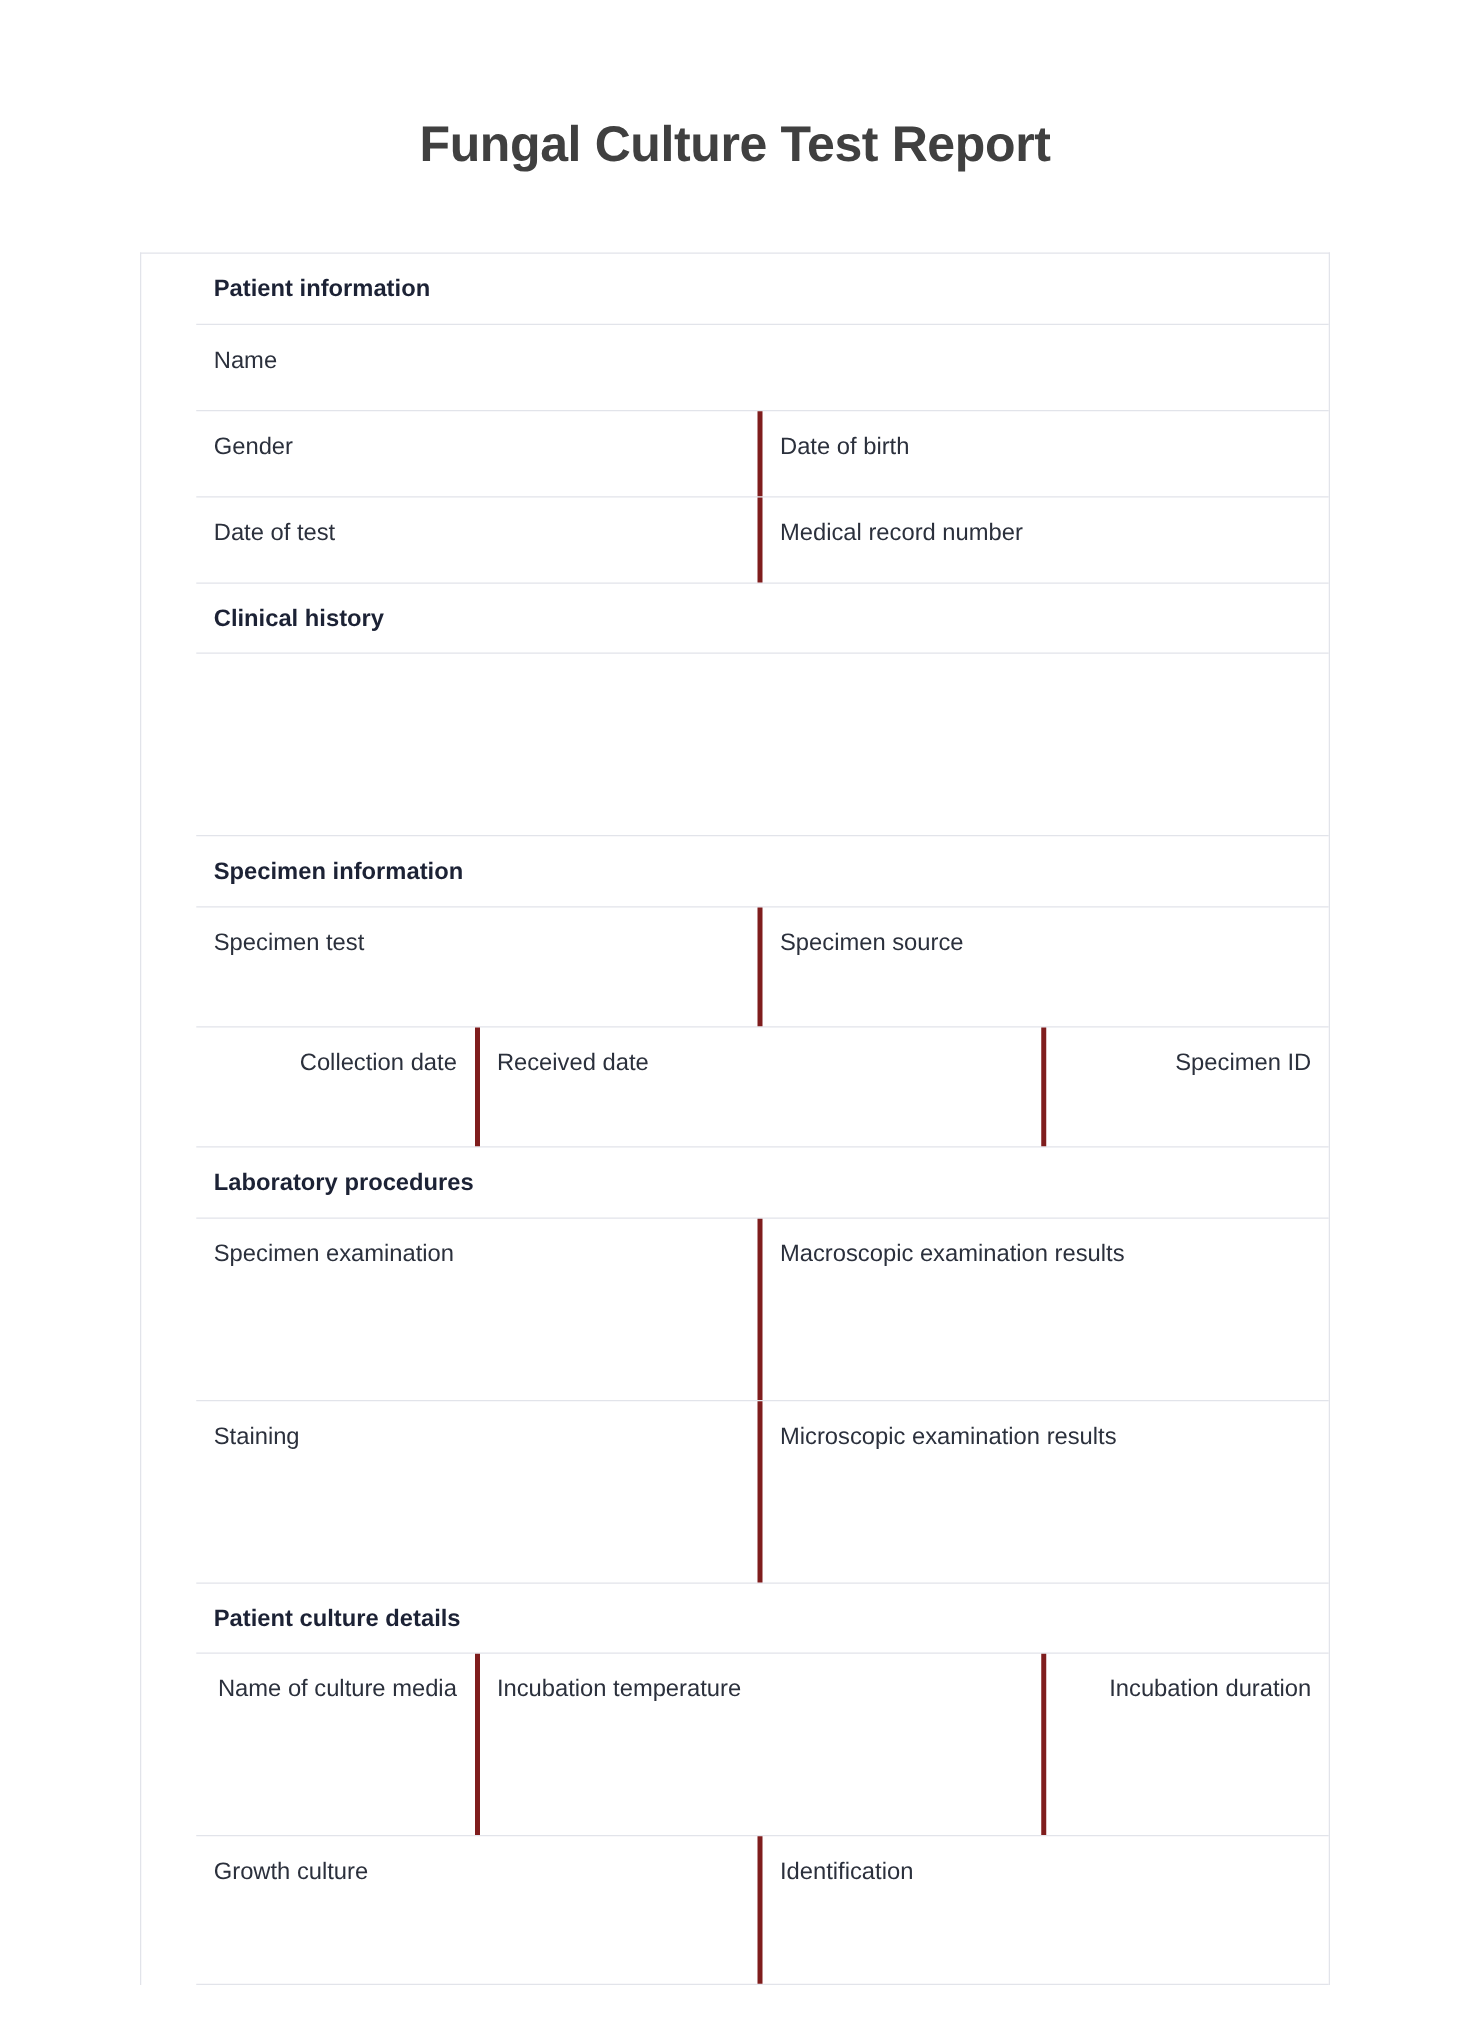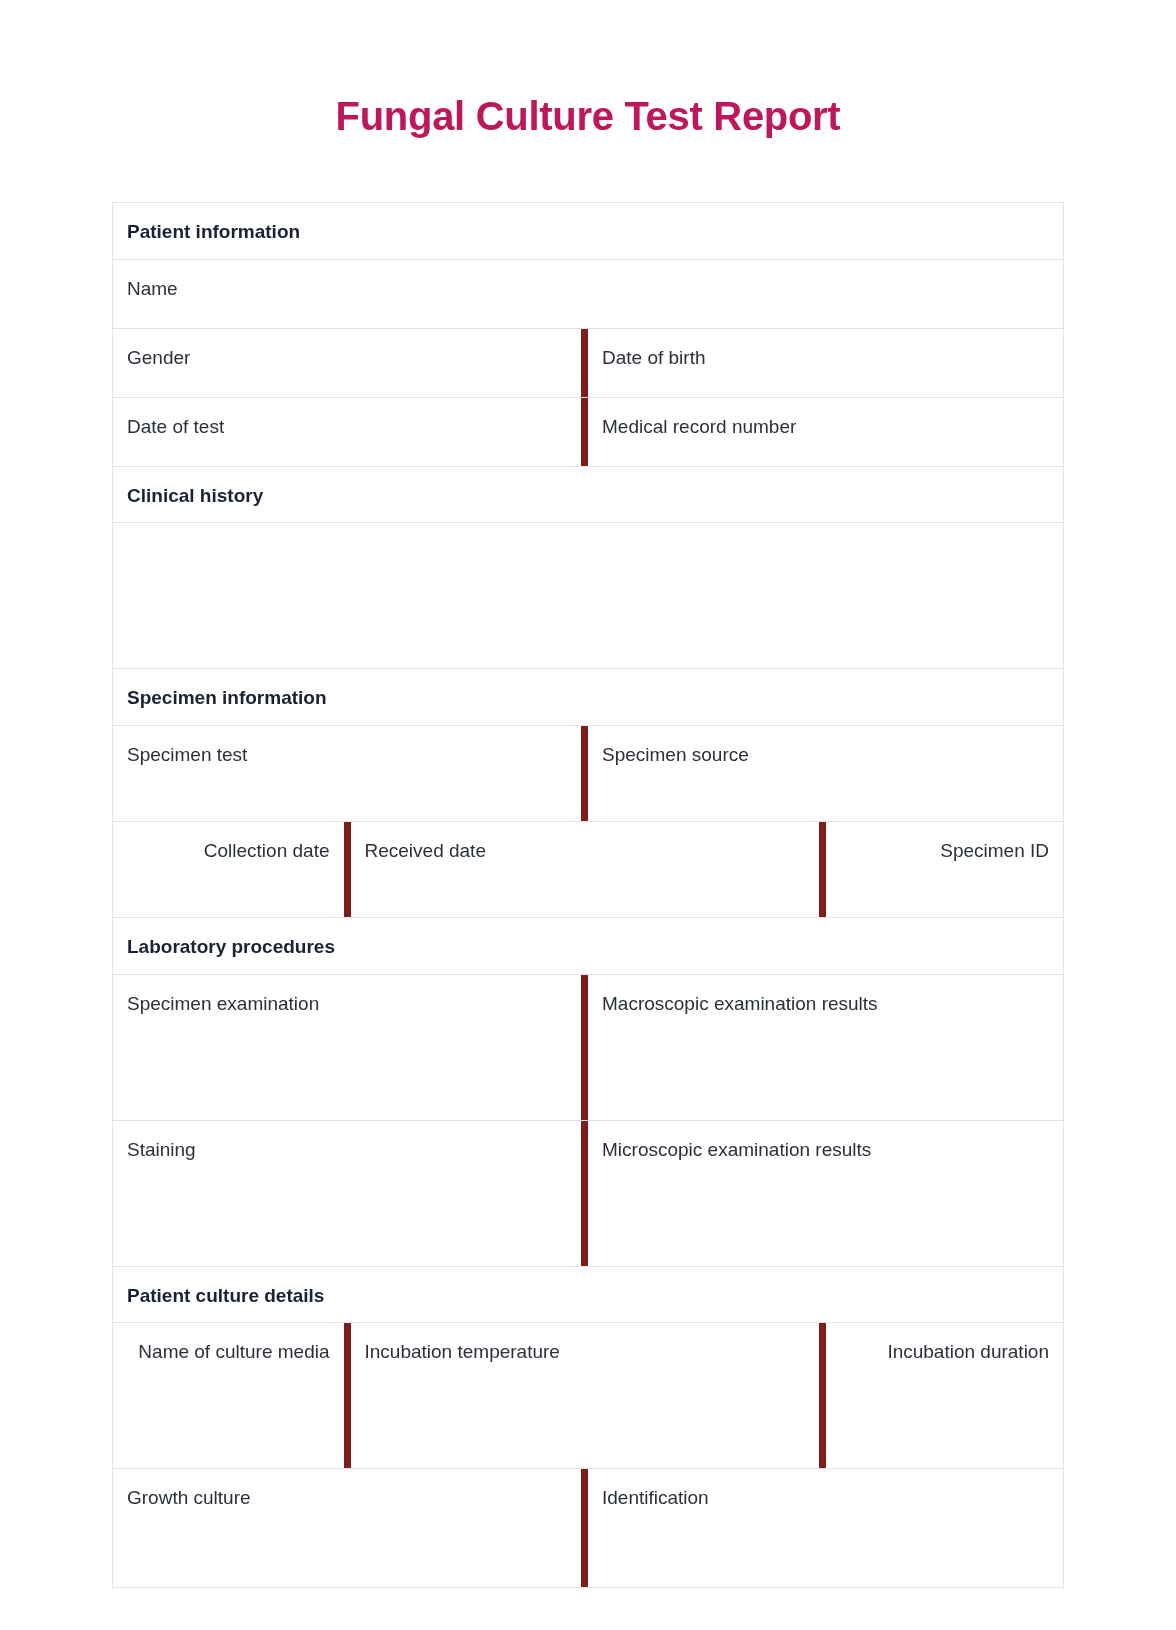--- a/index.html
+++ b/index.html
@@ -18,43 +18,44 @@
     width: 1176px;
     min-height: 1630px;
     padding: 0;
     background: #ffffff;
     position: relative;
   }
   .title {
     text-align: center;
     font-size: 40px;
     font-weight: bold;
-    color: #be185d;
+    color: #404040;
     letter-spacing: -0.3px;
     margin: 92px 0 0 0;
     padding: 0 80px;
     line-height: 1.2;
   }
   .form {
     margin: 62px 112px 0 112px;
     border-top: 1px solid #e2e4ea;
     border-left: 1px solid #e2e4ea;
     border-right: 1px solid #e2e4ea;
+    padding-left: 44px;
   }
   .row {
     display: flex;
     width: 100%;
     border-bottom: 1px solid #e2e4ea;
   }
   .cell {
     padding: 16px 14px 14px 14px;
     font-size: 19px;
     line-height: 1.35;
     color: #2b303c;
-    border-right: 7px solid #7f1d1d;
+    border-right: 4px solid #7f1d1d;
     flex: 1 1 0;
     min-width: 0;
   }
   .cell:last-child {
     border-right: none;
   }
   .section-header {
     font-weight: bold;
     color: #1c2235;
     font-size: 19px;

